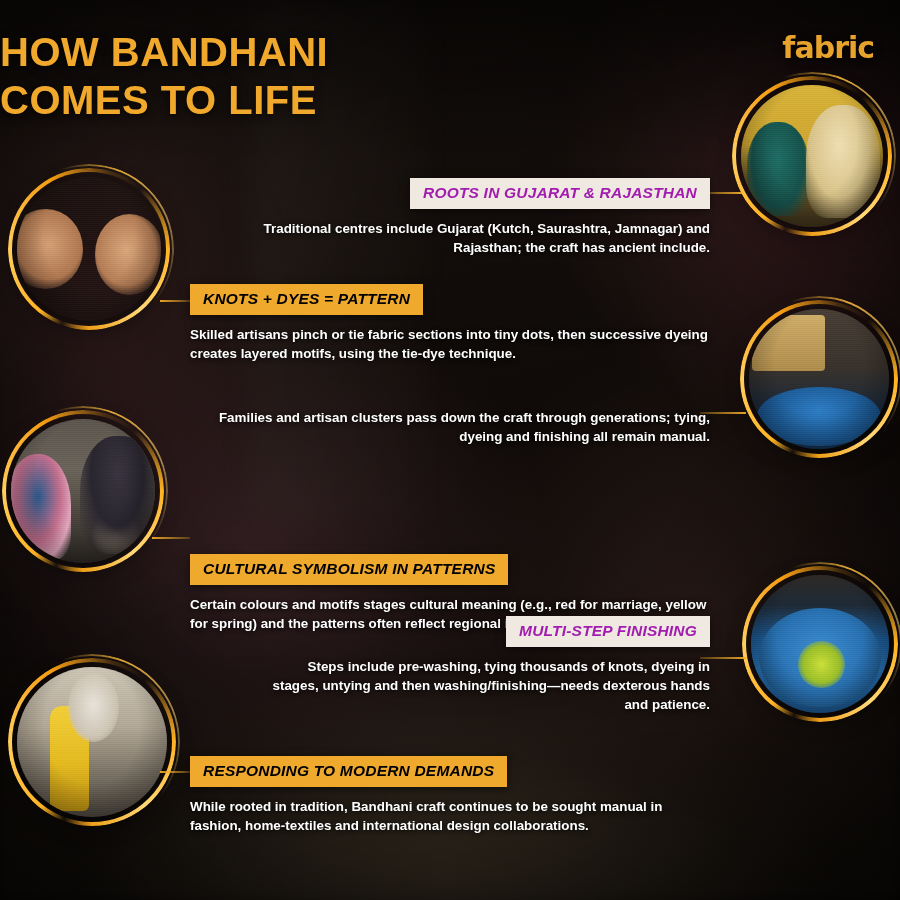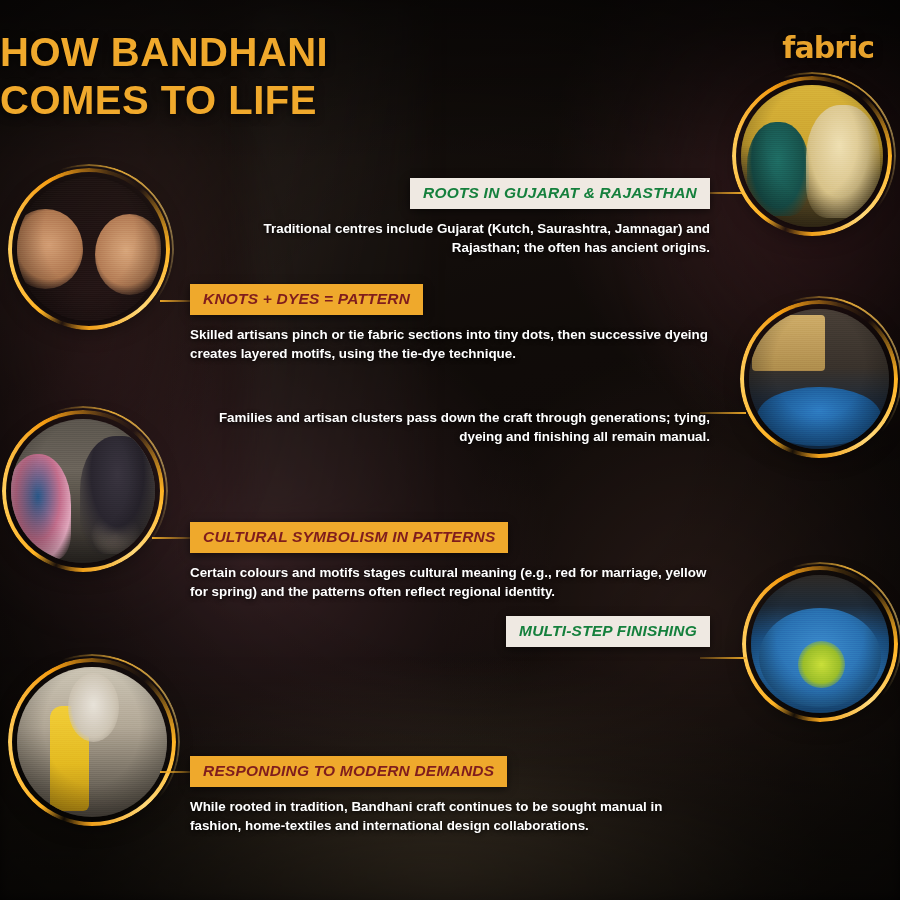--- a/index.html
+++ b/index.html
@@ -263,27 +263,27 @@
 
   
   .block { position: absolute; z-index: 7; }
 
   .hdr {
     display: inline-block;
     font-style: italic;
     font-weight: 800;
     font-size: 15.5px;
     letter-spacing: 0.2px;
-    color: #15803d;
+    color: #a21caf;
     padding: 6px 13px 7px 13px;
     white-space: nowrap;
     box-shadow: 0 2px 8px rgba(0,0,0,0.55);
   }
   .hdr.cream { background: #efe9e2; }
-  .hdr.gold  { background: #efa92c; color: #7f1d1d; }
+  .hdr.gold  { background: #efa92c; color: #000000; }
 
   .body-text {
     color: #ffffff;
     font-weight: 700;
     font-size: 13.4px;
     line-height: 1.42;
     margin-top: 10px;
     text-shadow: 0 1px 5px rgba(0,0,0,0.9);
   }
   .right-al { text-align: right; }
@@ -373,45 +373,46 @@
   <div class="connector" style="left:160px; top:300px; width:32px;"></div>
   <div class="connector rtl" style="left:700px; top:412px; width:46px;"></div>
   <div class="connector" style="left:152px; top:537px; width:38px;"></div>
   <div class="connector rtl" style="left:700px; top:657px; width:46px;"></div>
   <div class="connector" style="left:160px; top:771px; width:32px;"></div>
 
   <div class="block" style="left:230px; top:178px; width:480px;">
     <div style="text-align:right;">
       <span class="hdr cream">ROOTS IN GUJARAT &amp; RAJASTHAN</span>
     </div>
-    <div class="body-text right-al">Traditional centres include Gujarat (Kutch, Saurashtra, Jamnagar) and Rajasthan; the often has ancient origins.</div>
+    <div class="body-text right-al">Traditional centres include Gujarat (Kutch, Saurashtra, Jamnagar) and Rajasthan; the craft has ancient include.</div>
   </div>
 
   <div class="block" style="left:190px; top:284px; width:520px;">
     <div style="text-align:left;">
       <span class="hdr gold">KNOTS + DYES = PATTERN</span>
     </div>
     <div class="body-text left-al">Skilled artisans pinch or tie fabric sections into tiny dots, then successive dyeing creates layered motifs, using the tie-dye technique.</div>
   </div>
 
   <div class="block" style="left:200px; top:398px; width:510px;">
     <div class="body-text right-al">Families and artisan clusters pass down the craft through generations; tying, dyeing and finishing all remain manual.</div>
   </div>
 
   <div class="block" style="left:190px; top:522px; width:520px;">
-    <div style="text-align:left;">
+    <div style="text-align:left;margin-top:32px;">
       <span class="hdr gold">CULTURAL SYMBOLISM IN PATTERNS</span>
     </div>
     <div class="body-text left-al">Certain colours and motifs stages cultural meaning (e.g., red for marriage, yellow for spring) and the patterns often reflect regional identity.</div>
   </div>
 
   <div class="block" style="left:260px; top:616px; width:450px;">
     <div style="text-align:right;">
       <span class="hdr cream">MULTI-STEP FINISHING</span>
     </div>
+    <div class="body-text right-al">Steps include pre-washing, tying thousands of knots, dyeing in stages, untying and then washing/finishing—needs dexterous hands and patience.</div>
   </div>
 
   <div class="block" style="left:190px; top:756px; width:500px;">
     <div style="text-align:left;">
       <span class="hdr gold">RESPONDING TO MODERN DEMANDS</span>
     </div>
     <div class="body-text left-al">While rooted in tradition, Bandhani craft continues to be sought manual in fashion, home-textiles and international design collaborations.</div>
   </div>
 
 </div>

